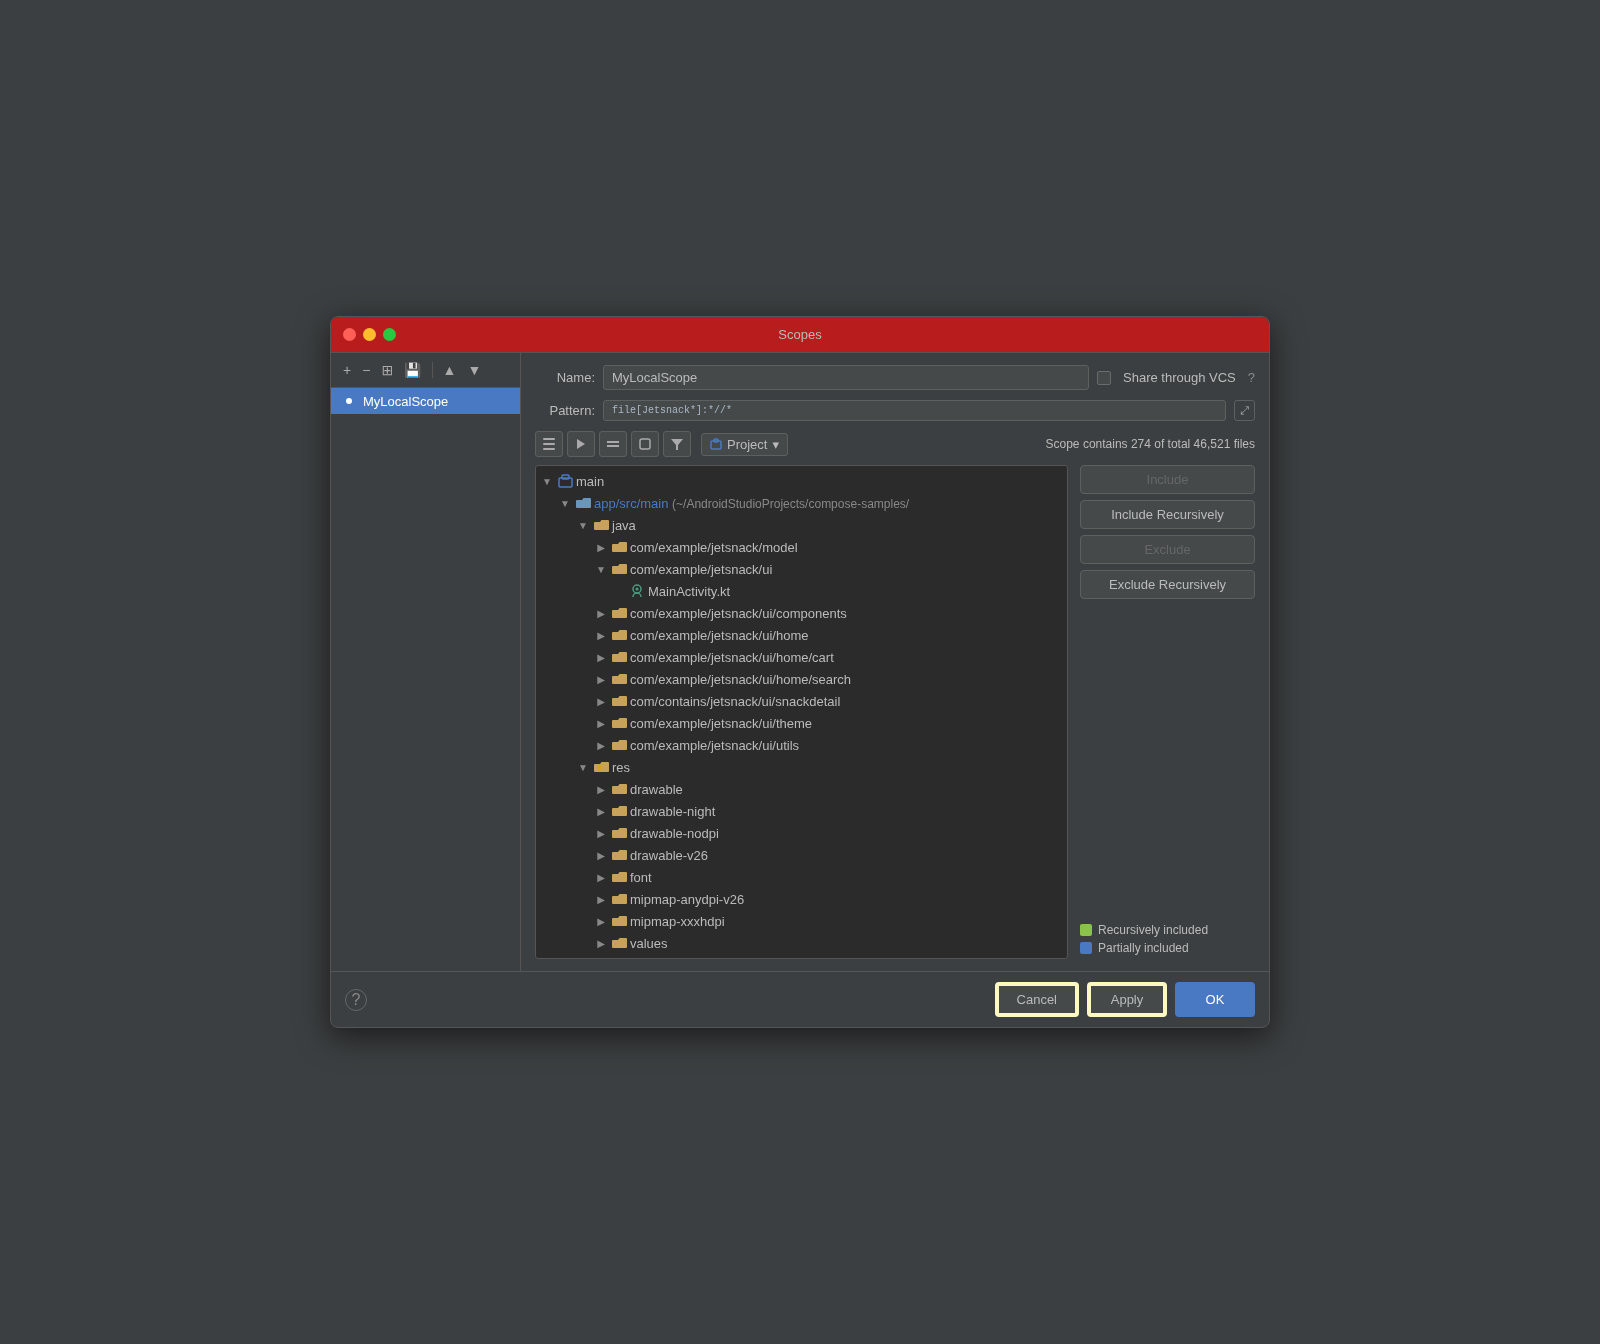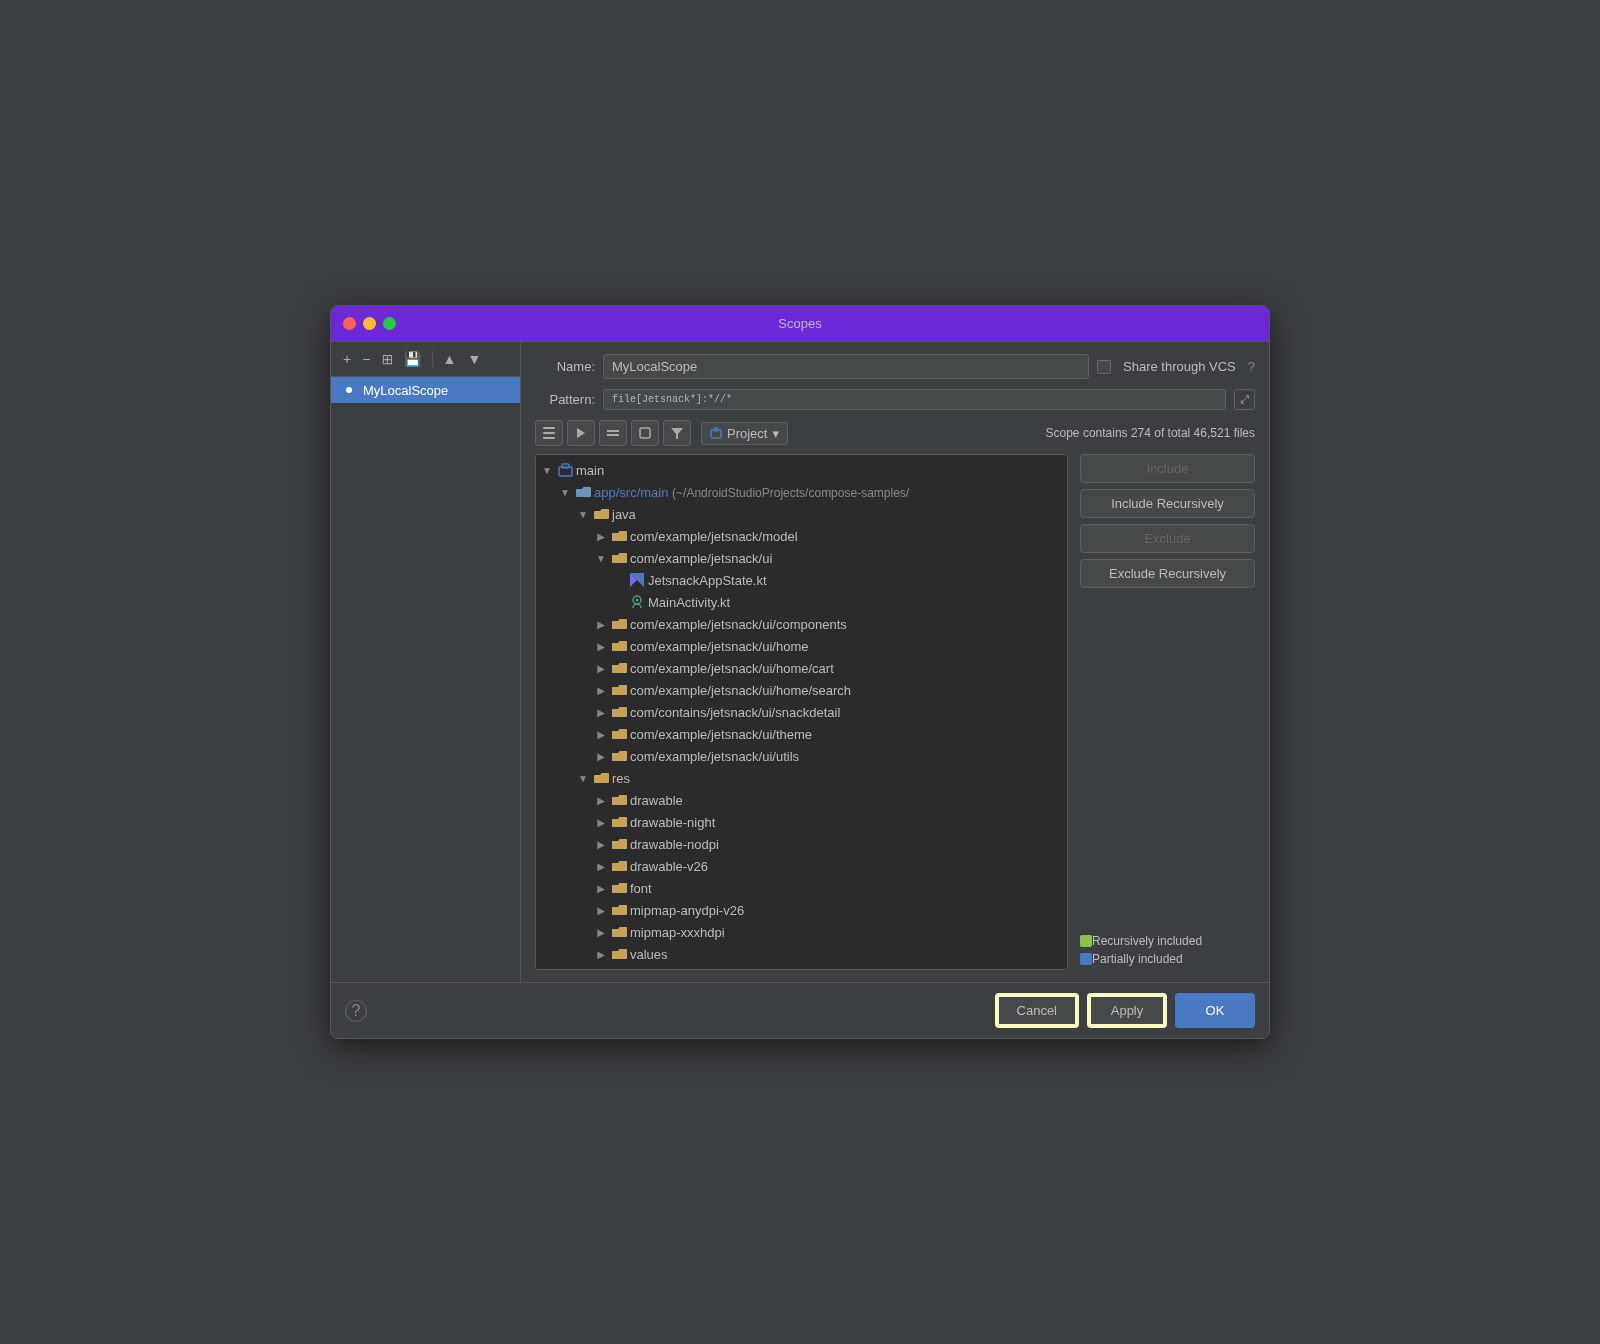--- a/index.html
+++ b/index.html
@@ -17,21 +17,21 @@
       border: 1px solid #555;
       border-radius: 8px;
       width: 940px;
       min-height: 700px;
       display: flex;
       flex-direction: column;
       box-shadow: 0 8px 32px rgba(0,0,0,0.6);
       overflow: hidden;
     }
     .title-bar {
-      background: #6d28d9;
+      background: #b91c1c;
       display: flex;
       align-items: center;
       justify-content: center;
       padding: 10px 16px;
       position: relative;
       border-bottom: 1px solid #555;
     }
     .traffic-lights {
       position: absolute;
       left: 12px;
@@ -269,20 +269,21 @@
       color: #666;
       cursor: default;
     }
     .legend-area {
       margin-top: auto;
       padding-top: 8px;
     }
     .legend-item {
       display: flex;
       align-items: center;
+      gap: 6px;
       color: #bbb;
       font-size: 12px;
       margin-bottom: 4px;
     }
     .legend-box {
       width: 12px;
       height: 12px;
       border-radius: 2px;
       flex-shrink: 0;
     }
@@ -501,31 +502,20 @@
                   <path d="M1 3h5l1.5-2H14a1 1 0 011 1v8a1 1 0 01-1 1H1a1 1 0 01-1-1V4a1 1 0 011-1z" fill="#c8a15a"></path>
                 </svg>
               </span>
               <span class="node-label" style="color:#bbb">com/example/jetsnack/ui</span>
             </div>
             <div class="tree-node">
               <span style="display:inline-block;width:72px"></span>
               <span class="tree-toggle"></span>
               <span class="tree-icon">
                 <svg width="14" height="14" viewBox="0 0 14 14">
-                  <polygon points="0,0 14,0 14,14" fill="#4a79c4"></polygon>
-                  <polygon points="0,0 7,7 0,14" fill="#7b68ee"></polygon>
-                </svg>
-              </span>
-              <span class="node-label" style="color:#bbb">JetsnackAppState.kt</span>
-            </div>
-            <div class="tree-node">
-              <span style="display:inline-block;width:72px"></span>
-              <span class="tree-toggle"></span>
-              <span class="tree-icon">
-                <svg width="14" height="14" viewBox="0 0 14 14">
                   <circle cx="7" cy="5" r="4" fill="none" stroke="#4a9b7f" stroke-width="1.5"></circle>
                   <circle cx="7" cy="5" r="1.5" fill="#4a9b7f"></circle>
                   <path d="M3 13c0-2.2 1.8-4 4-4s4 1.8 4 4" stroke="#4a9b7f" stroke-width="1.5" fill="none"></path>
                 </svg>
               </span>
               <span class="node-label" style="color:#bbb">MainActivity.kt</span>
             </div>
             <div class="tree-node">
               <span style="display:inline-block;width:54px"></span>
               <span class="tree-toggle">▶</span>

